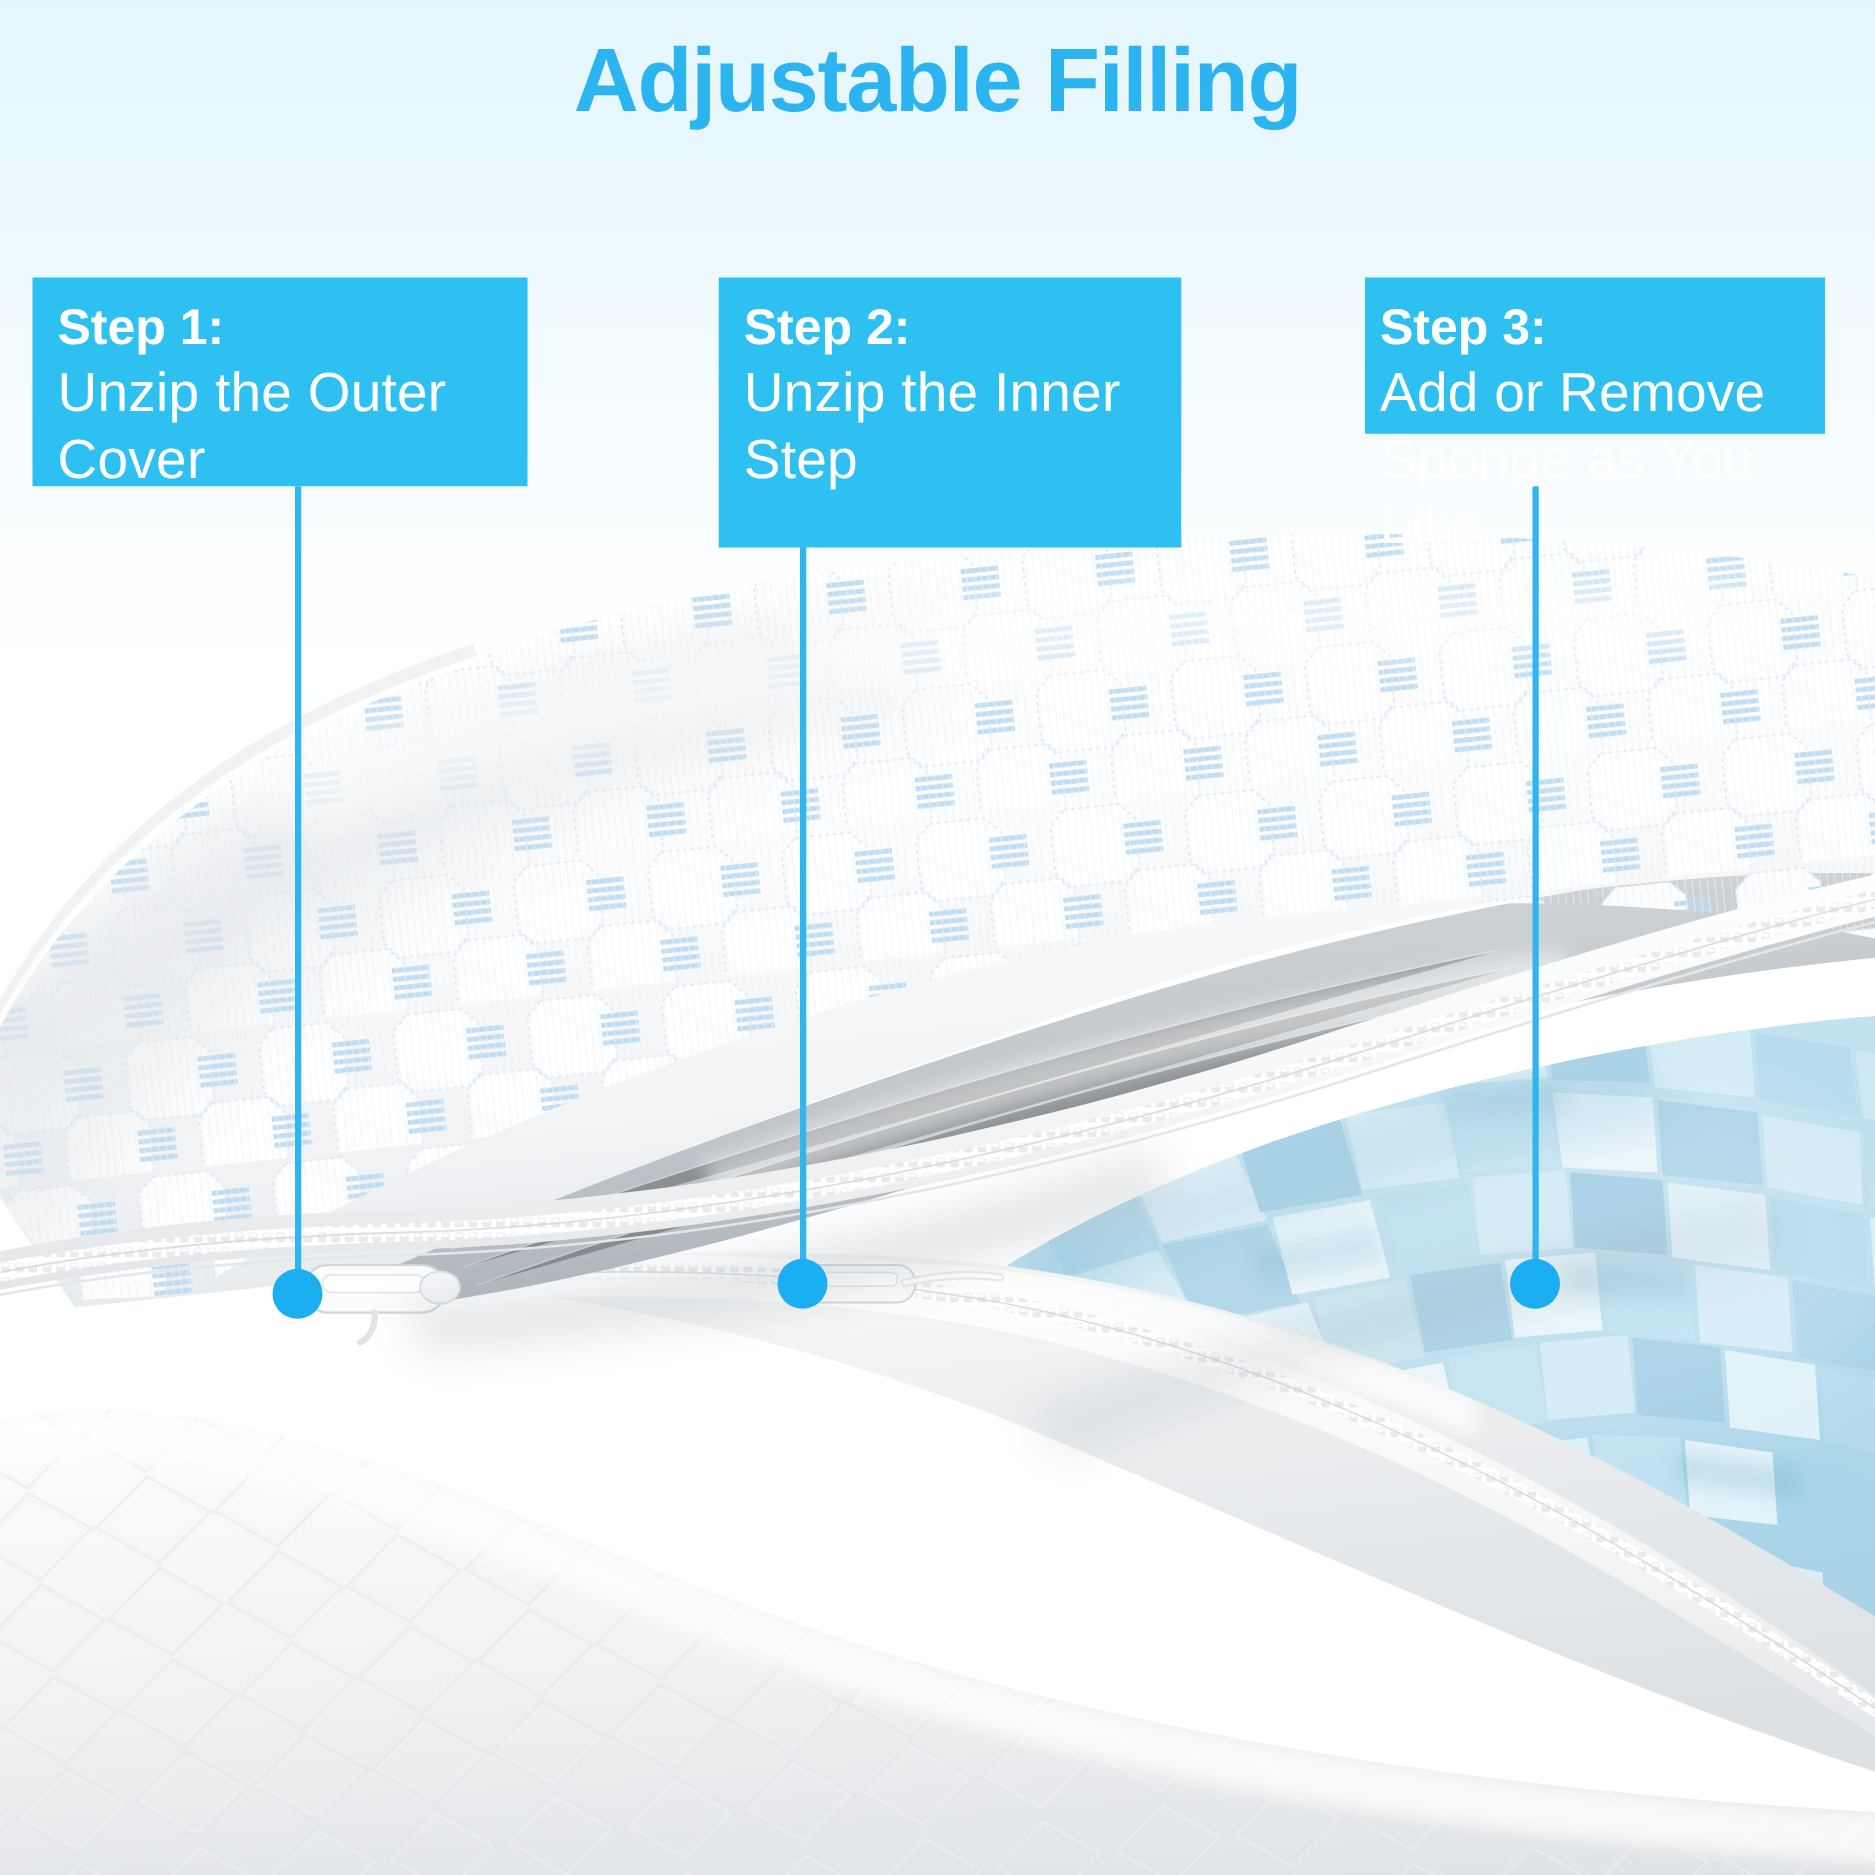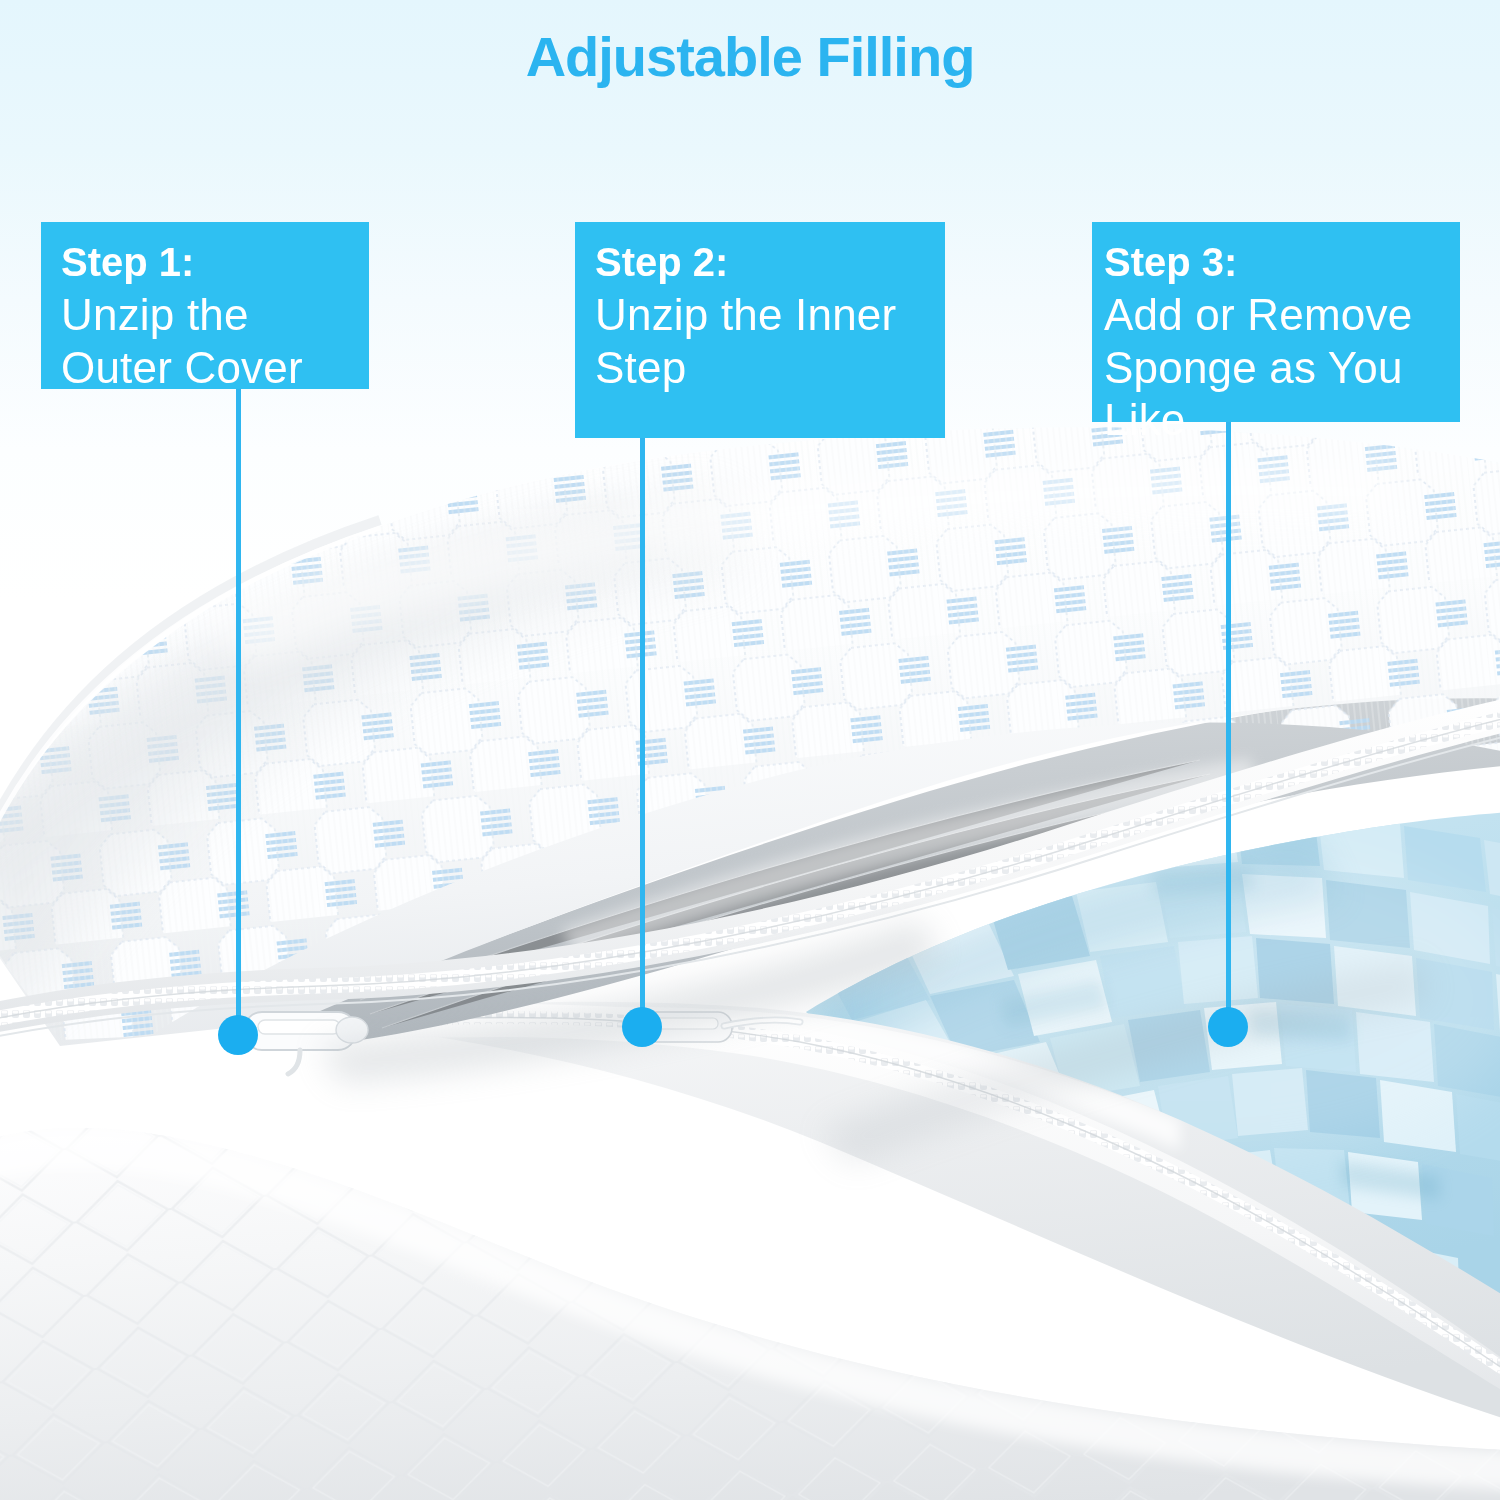--- a/index.html
+++ b/index.html
@@ -14,21 +14,21 @@
   .bg-gradient{
     position:absolute; left:0; top:0; width:1500px; height:1500px;
     background:linear-gradient(to bottom,#e4f6fd 0%, #eaf8fd 10%, #f4fbfe 20%, #fcfeff 30%, #ffffff 40%, #ffffff 100%);
     z-index:0;
   }
 
   
   .title{
     position:absolute; left:0; top:26px; width:1500px;
     text-align:center;
-    font-size:56px;
+    font-size:72px;
     font-weight:bold;
     letter-spacing:-1px;
     color:#2BB4F0;
     z-index:30;
     line-height:1.1;
   }
 
   
   .step-box{
     position:absolute;
@@ -38,23 +38,23 @@
     color:#ffffff;
   }
   .step-box .step-title{
     font-size:40px; font-weight:bold; line-height:1.12; letter-spacing:0px;
     color:#ffffff;
   }
   .step-box .step-desc{
     font-size:44px; font-weight:300; line-height:1.20; letter-spacing:0.2px;
     color:#ffffff; margin-top:4px;
   }
-  #box1{ left:41px;   top:222px; width:328px; height:167px; }
+  #box1{ left:26px;   top:222px; width:396px; height:167px; }
   #box2{ left:575px;  top:222px; width:370px; height:216px; }
-  #box3{ left:1092px; top:222px; width:368px; height:200px;padding-left:12px; }
+  #box3{ left:1092px; top:222px; width:368px; height:125px;padding-left:12px; }
 
   
   .leader{
     position:absolute; width:5px; background:#2FB6F0; z-index:29;
   }
   #lead1{ left:236px;  top:389px; height:648px; }
   #lead2{ left:640px;  top:389px; height:640px; }
   #lead3{ left:1226px; top:389px; height:640px; }
 
   .dot{

